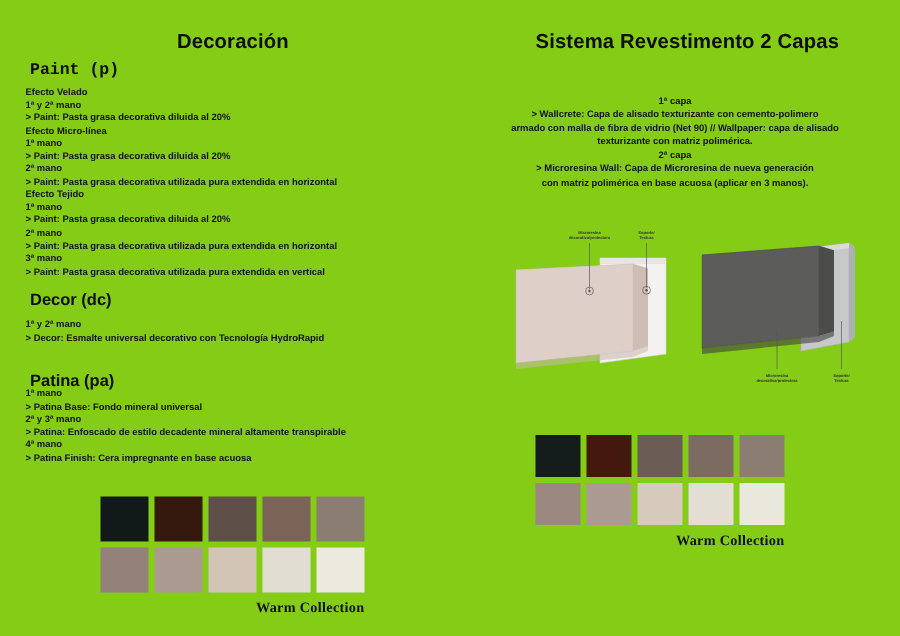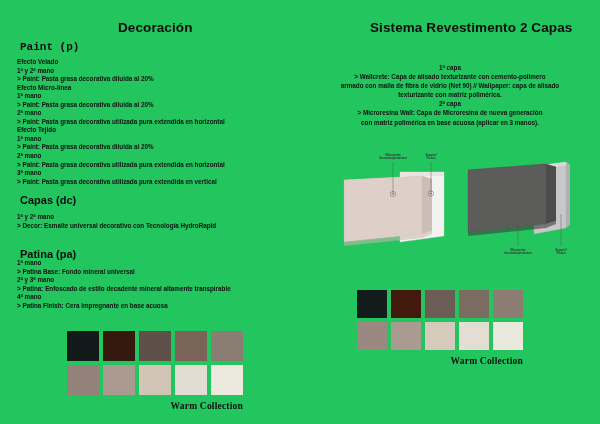--- a/index.html
+++ b/index.html
@@ -12,21 +12,21 @@
     height: 424px;
     position: relative;
     overflow: hidden;
     font-family: "Liberation Sans", sans-serif;
     color: #1a1a1a;
     -webkit-font-smoothing: antialiased;
   }
   .page {
     position: absolute;
     inset: 0;
-    background: #22c55e;
+    background: #84cc16;
   }
 
   
   .title {
     font-size: 13.5px;
     font-weight: bold;
     letter-spacing: 0.1px;
     color: #0d0d0d;
   }
   .section-head {
@@ -68,21 +68,20 @@
   #decor-head   { position: absolute; left: 20px; top: 194px; }
   #decor-lines  { position: absolute; left: 17px; top: 213px; }
   #patina-head  { position: absolute; left: 20px; top: 248px; }
   #patina-lines { position: absolute; left: 17px; top: 259px; }
 
   
   #sistema-title {
     position: absolute;
     left: 357px;
     top: 20px;
-    margin-left: 13px;
   }
   #sistema-lines {
     position: absolute;
     left: 300px;
     top: 63px;
     width: 300px;
   }
 
   
   .palette { position: absolute; }
@@ -136,21 +135,21 @@
     <div class="body-line">&gt; Paint: Pasta grasa decorativa utilizada pura extendida en horizontal</div>
     <div class="body-line">Efecto Tejido</div>
     <div class="body-line">1ª mano</div>
     <div class="body-line">&gt; Paint: Pasta grasa decorativa diluida al 20%</div>
     <div class="body-line">2ª mano</div>
     <div class="body-line">&gt; Paint: Pasta grasa decorativa utilizada pura extendida en horizontal</div>
     <div class="body-line">3ª mano</div>
     <div class="body-line">&gt; Paint: Pasta grasa decorativa utilizada pura extendida en vertical</div>
   </div>
 
-  <div id="decor-head" class="section-head">Capas (dc)</div>
+  <div id="decor-head" class="section-head">Decor (dc)</div>
   <div id="decor-lines">
     <div class="body-line">1ª y 2ª mano</div>
     <div class="body-line">&gt; Decor: Esmalte universal decorativo con Tecnología HydroRapid</div>
   </div>
 
   <div id="patina-head" class="section-head">Patina (pa)</div>
   <div id="patina-lines">
     <div class="body-line">1ª mano</div>
     <div class="body-line">&gt; Patina Base: Fondo mineral universal</div>
     <div class="body-line">2ª y 3ª mano</div>

